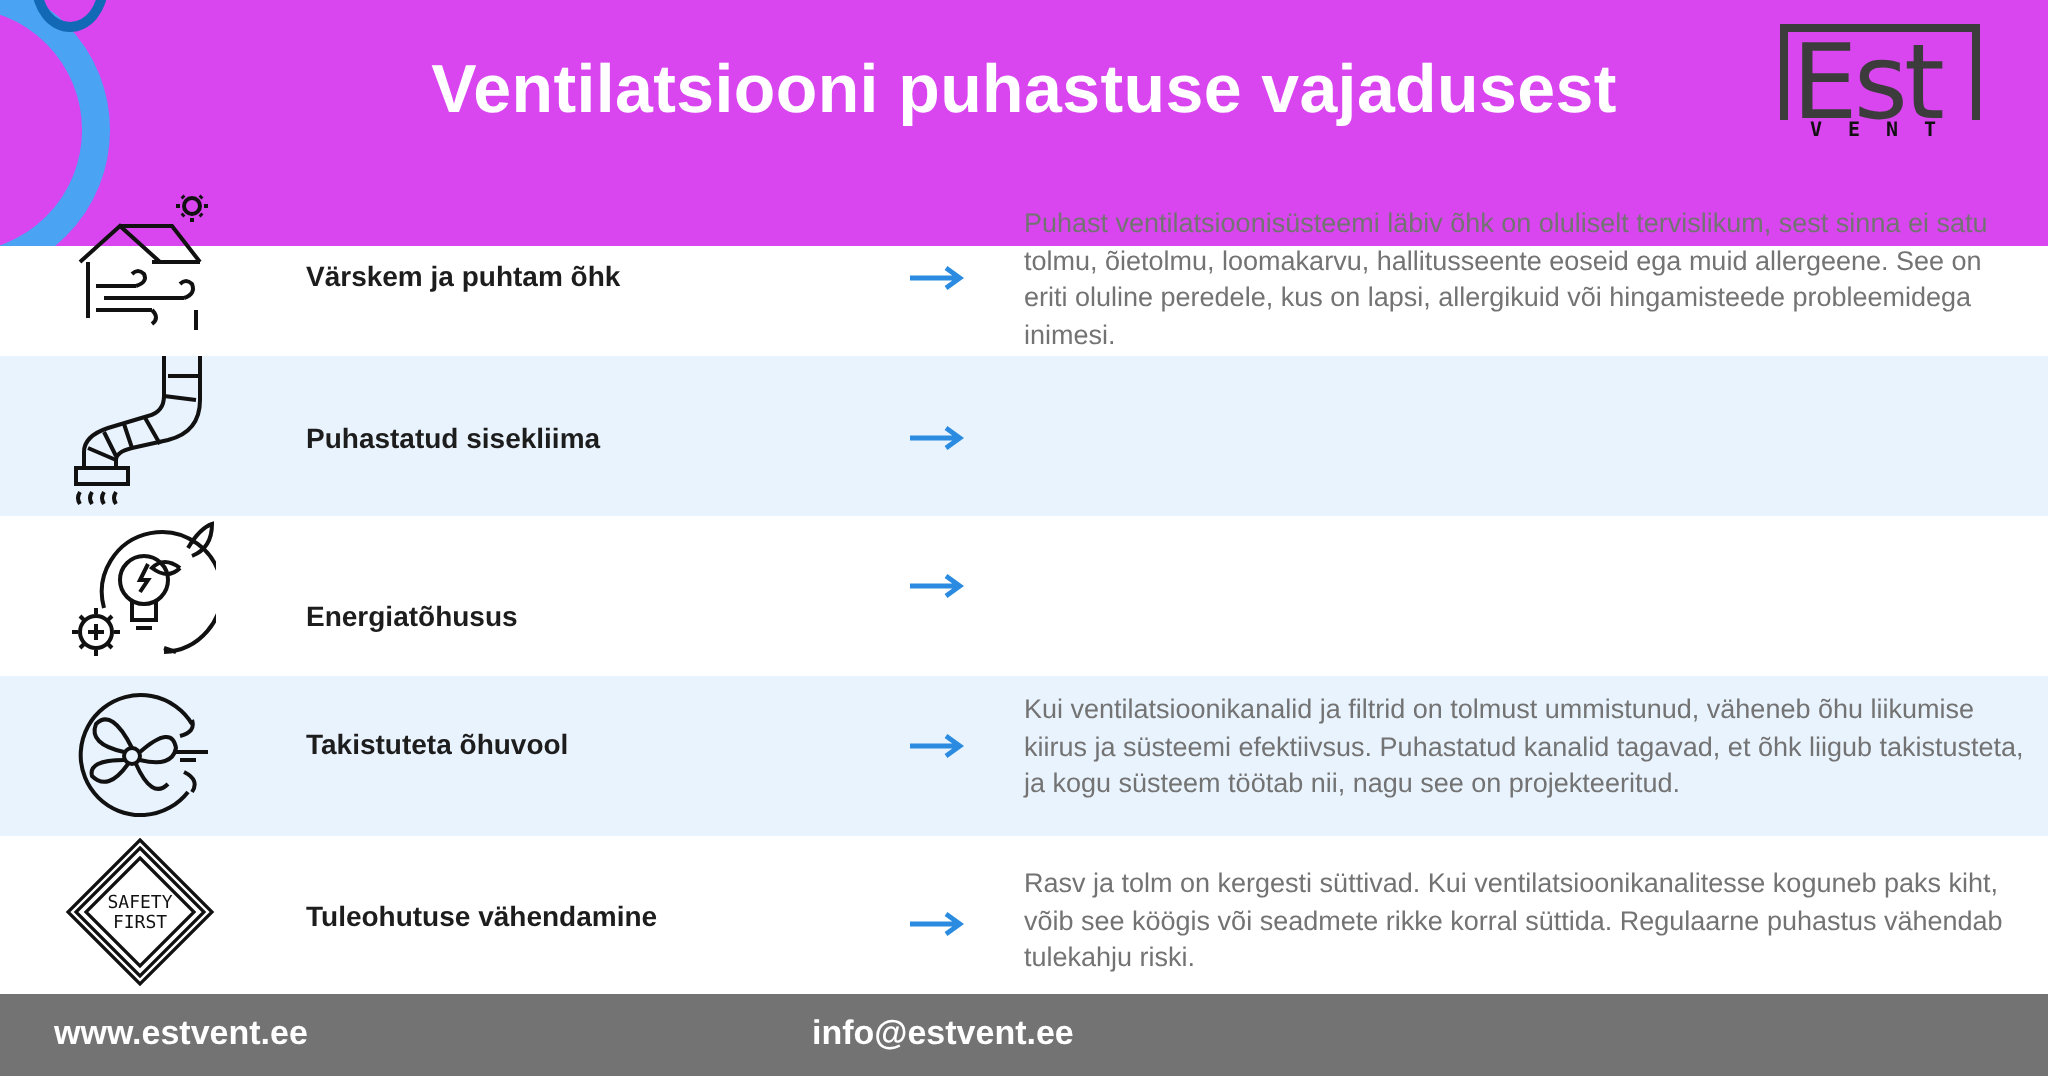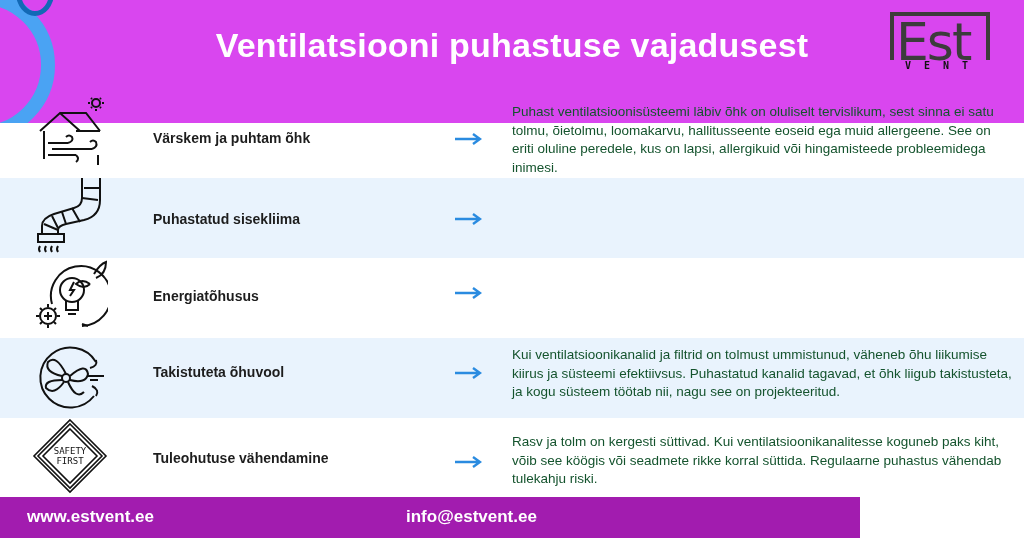--- a/index.html
+++ b/index.html
@@ -41,25 +41,25 @@
 
   .rows { position: absolute; left: 0; top: 97px; width: 1024px; }
   .row { position: relative; width: 1024px; }
   .row.alt { background: #e9f3fd; }
   .row .icon { position: absolute; left: 32px; width: 76px; height: 76px; }
   .row .label {
     position: absolute; left: 153px; font-weight: bold; font-size: 14px; color: #1d1d1d;
   }
   .row .arrow { position: absolute; left: 454px; width: 28px; height: 12px; }
   .row .desc {
-    position: absolute; left: 512px; width: 500px; font-size: 13.5px; line-height: 18.5px; color: #14532d;
+    position: absolute; left: 512px; width: 500px; font-size: 13.5px; line-height: 18.5px; color: #737373;
   }
 
   .footer {
-    position: absolute; left: 0; top: 497px; width: 860px; height: 41px; background: #a21caf;
+    position: absolute; left: 0; top: 497px; width: 1024px; height: 41px; background: #737373;
     color: #ffffff; font-weight: bold; font-size: 17px;
   }
   .footer span { position: absolute; top: 10px; }
 </style>
 </head>
 <body>
 
 <div class="header">
   <div class="deco-ring-big"></div>
   <div class="deco-ring-small"></div>
@@ -112,21 +112,21 @@
       <path d="M20 44 A30 30 0 1 1 50 66"></path>
       <path d="M50 64 L56 66"></path>
       <path d="M62 14 q6 -10 12 -12 q0 12 -10 16"></path>
       <path d="M58 24 q-8 -6 -14 0 q8 6 14 0"></path>
       <circle cx="40" cy="30" r="12"></circle>
       <path d="M34 40 V50 H46 V40 M36 54 H44 M42 22 L38 30 H42 L38 36"></path>
       <circle cx="16" cy="56" r="8"></circle>
       <path d="M16 52 V60 M12 56 H20"></path>
       <path d="M16 44 V47 M16 65 V68 M4 56 H7 M25 56 H28 M8 48 l2 2 M22 62 l2 2 M8 64 l2 -2 M22 50 l2 -2"></path>
     </svg>
-    <div class="label" style="top:30px;">Energiatõhusus</div>
+    <div class="label" style="top:42px;">Energiatõhusus</div>
     <svg class="arrow" style="top:29px;" viewBox="0 0 28 12">
         <path d="M1 6 H25 M19 1 L26 6 L19 11" stroke="#2a8be0" stroke-width="2.4" fill="none"></path>
       </svg>
   </div>
 
   <div class="row alt" style="height:80px;">
     <svg class="icon" style="top:2px;" viewBox="0 0 76 76" fill="none" stroke="#111" stroke-width="2">
       <path d="M64 22 A30 30 0 1 0 62 56"></path>
       <circle cx="34" cy="38" r="4"></circle>
       <path d="M34 34 Q24 14 16 22 Q12 32 30 36"></path>

